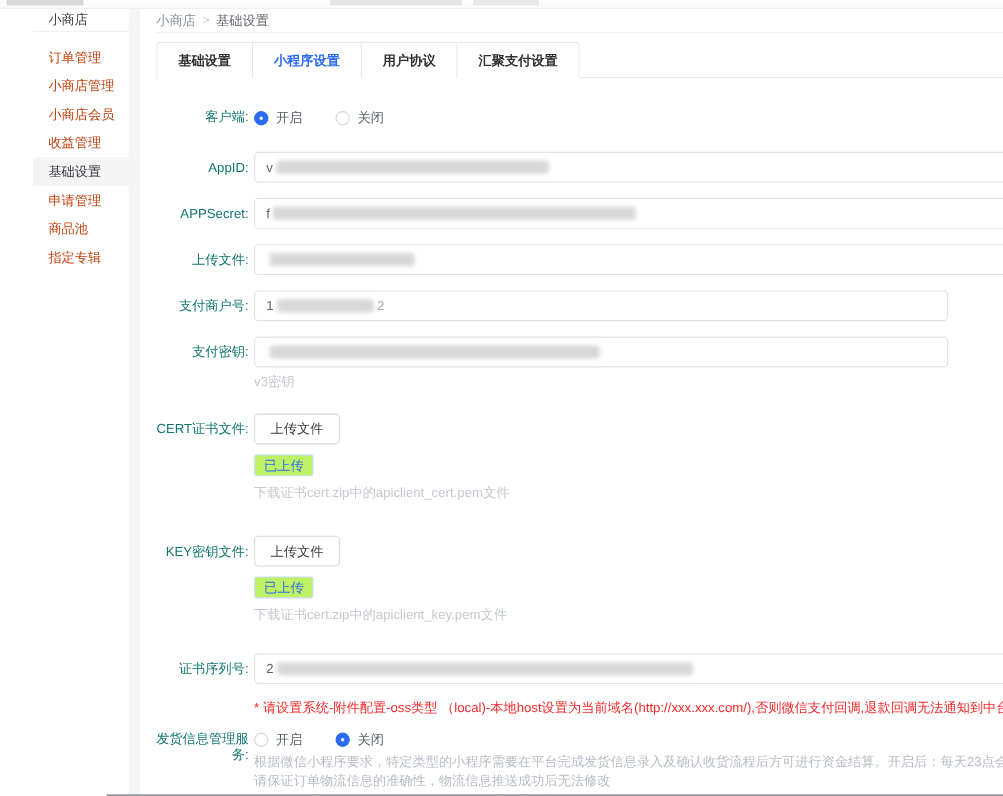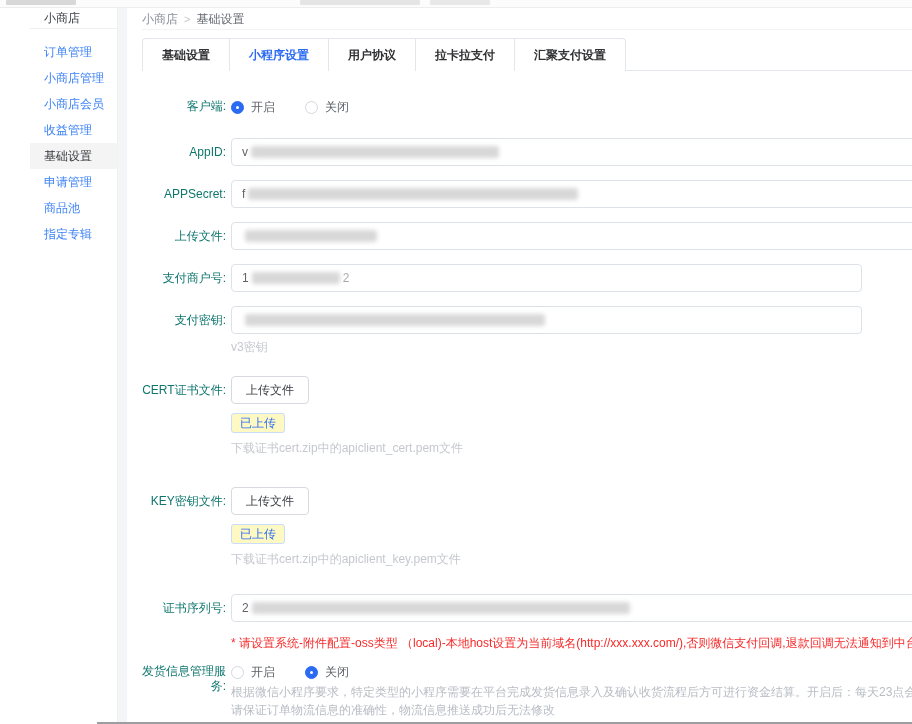--- a/index.html
+++ b/index.html
@@ -8,21 +8,21 @@
   *{box-sizing:border-box;margin:0;padding:0;}
   html,body{width:912px;height:724px;overflow:hidden;background:#fff;
     font-family:"Liberation Sans","DejaVu Sans",sans-serif;font-size:12px;color:#303133;}
   .top-strip{height:8px;background:#fcfcfc;border-bottom:1px solid #ededed;position:relative;overflow:hidden;}
   .top-strip .remnant{position:absolute;top:0;height:5px;background:#b9b9b9;opacity:.55;border-radius:1px;}
   .layout{display:flex;height:716px;padding-left:30px;}
   
   .sidebar{width:88px;background:#fff;flex:none;border-right:1px solid #f1f1f1;}
   .sidebar-title{height:21px;line-height:21px;padding-left:14px;color:#3a3d43;border-bottom:1px solid #f0f0f0;}
   .menu{padding-top:10px;}
-  .menu-item{height:26px;line-height:26px;padding-left:14px;color:#3b82f6;cursor:pointer;white-space:nowrap;}
+  .menu-item{height:26px;line-height:26px;padding-left:14px;color:#c2410c;cursor:pointer;white-space:nowrap;}
   .menu-item.active{background:#f4f4f5;color:#33363c;}
   .gutter{width:9px;flex:none;background:#f4f5f7;}
   
   .main{flex:1;padding-left:15px;position:relative;}
   .breadcrumb{height:22px;line-height:20px;border-bottom:1px solid #f3f3f3;color:#8a8f99;display:flex;align-items:center;gap:6px;}
   .breadcrumb .crumb-root{color:#8a8f99;cursor:pointer;}
   .breadcrumb .sep{color:#c3c6cc;font-size:11px;}
   .breadcrumb .crumb-cur{color:#62666e;}
   
   .tabs{display:flex;margin-top:8px;border-bottom:1px solid #e3e6eb;height:33px;}
@@ -44,21 +44,21 @@
   .input.short{width:631px;}
   .redacted{display:inline-block;height:12px;background:#d8d8d8;border-radius:3px;filter:blur(2px);margin:0 3px;}
   .hint{color:#c5c8ce;line-height:14px;}
   .radio-group{display:flex;align-items:center;gap:30px;padding-top:2px;}
   .radio{display:flex;align-items:center;gap:7px;cursor:pointer;color:#5a5f66;justify-content:flex-end;}
   .radio-dot{width:13px;height:13px;border-radius:50%;border:1px solid #d4d7dd;background:#fff;flex:none;position:relative;}
   .radio.checked .radio-dot{background:var(--primary);border-color:var(--primary);}
   .radio.checked .radio-dot::after{content:"";position:absolute;left:4px;top:4px;width:3px;height:3px;border-radius:50%;background:#fff;}
   .upload-btn{display:inline-block;width:78px;height:28px;line-height:26px;text-align:center;border:1px solid #d6d9e0;
               border-radius:4px;background:#fff;color:#3a3d43;cursor:pointer;}
-  .uploaded-tag{display:inline-block;margin-top:9px;padding:2px 8px;background:#fef9c3;border:1px solid #cadcfc;
+  .uploaded-tag{display:inline-block;margin-top:9px;padding:2px 8px;background:#bef264;border:1px solid #cadcfc;
                 border-radius:3px;color:#2f6df2;line-height:14px;}
   .file-hint{margin-top:8px;}
   .warning{color:var(--danger);margin:-2px 0 12px 89px;line-height:14px;white-space:nowrap;}
   .desc{color:#b8bcc4;line-height:18px;margin-top:2px;}
   .desc .line{white-space:nowrap;}
   .bottom-edge{position:fixed;left:97px;right:0;bottom:0;height:2px;background:#9b9da1;}
   .gap-lg{margin-bottom:22px;}
   .gap-xl{margin-bottom:24px;}
 </style>
 </head>
@@ -93,21 +93,20 @@
     <div class="breadcrumb">
       <span class="crumb-root">小商店</span>
       <span class="sep">&gt;</span>
       <span class="crumb-cur">基础设置</span>
     </div>
 
     <div class="tabs">
       <div class="tab">基础设置</div>
       <div class="tab active">小程序设置</div>
       <div class="tab">用户协议</div>
-      <div class="tab">拉卡拉支付</div>
       <div class="tab">汇聚支付设置</div>
     </div>
 
     <div class="form">
 
       <div class="row inline gap-lg">
         <div class="lab">客户端:</div>
         <div class="ctrl radio-group">
           <span class="radio checked">
             <span class="radio-dot"></span>

